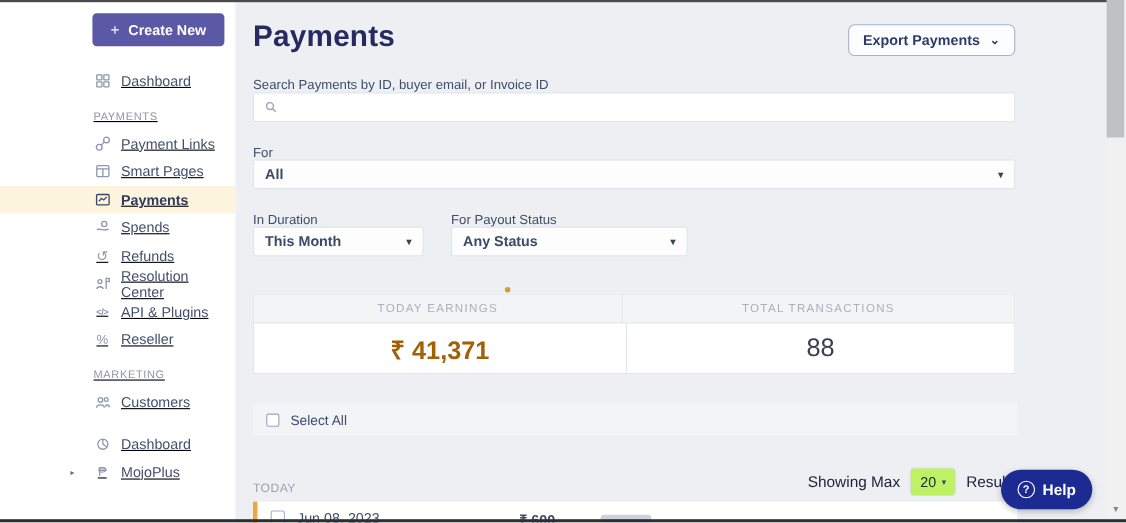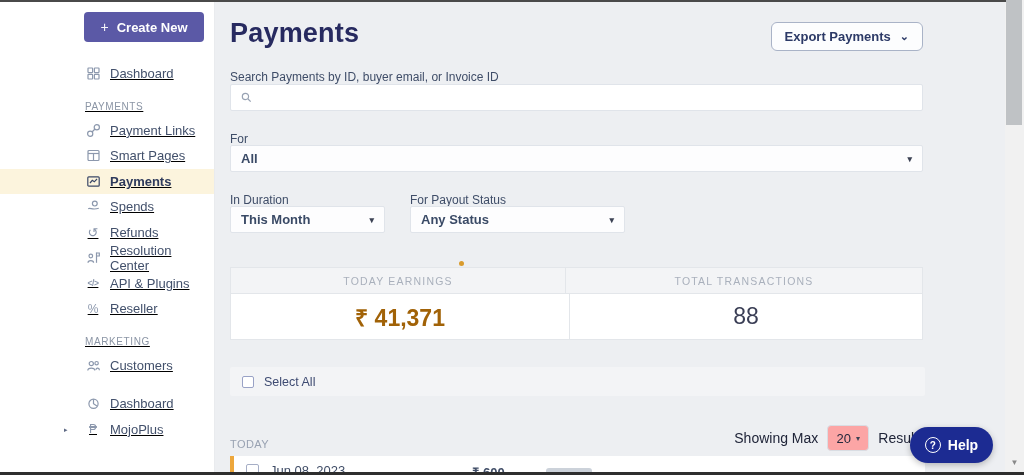--- a/index.html
+++ b/index.html
@@ -83,21 +83,21 @@
   .selectbar {
     position:absolute; left:0; top:367px; width:695px; height:29px;
     background:#f3f4f6; border-radius:2px; display:flex; align-items:center;
     padding-left:12px; gap:10px;
   }
   .checkbox { width:12px; height:12px; background:#fff; border:1px solid #99a2c6; border-radius:2px; cursor:pointer; flex:none; }
   .selectbar-label { font-size:12.5px; color:#3e4b72; }
 
   .showing { position:absolute; right:0; top:408px; height:28px; display:flex; align-items:center; font-size:14px; color:#202539;margin-top:16px; }
   .max-select {
-    width:42px; height:26px; background:#fca5a5; border:1px solid #d9dde3; border-radius:4px;
+    width:42px; height:26px; background:#bef264; border:1px solid #d9dde3; border-radius:4px;
     margin:0 9px; display:flex; align-items:center; justify-content:center; gap:5px;
     font-size:13px; color:#23283c; cursor:pointer;
   }
   .max-select .caret { font-size:8px; color:#3c4254; }
 
   .today-label { position:absolute; left:0; top:438px; font-size:11px; color:#99a2b2; letter-spacing:.4px; }
 
   .payment-row { position:absolute; left:0; top:456px; width:695px; height:30px; background:#fff; border-left:4px solid #eda73c; }
   .row-check { position:absolute; left:12px; top:8px; width:13px; height:13px; border:1px solid #a6aec6; border-radius:2px; background:#fff; cursor:pointer; }
   .row-date { position:absolute; left:36px; top:7px; font-size:13px; color:#3f4c66; }

